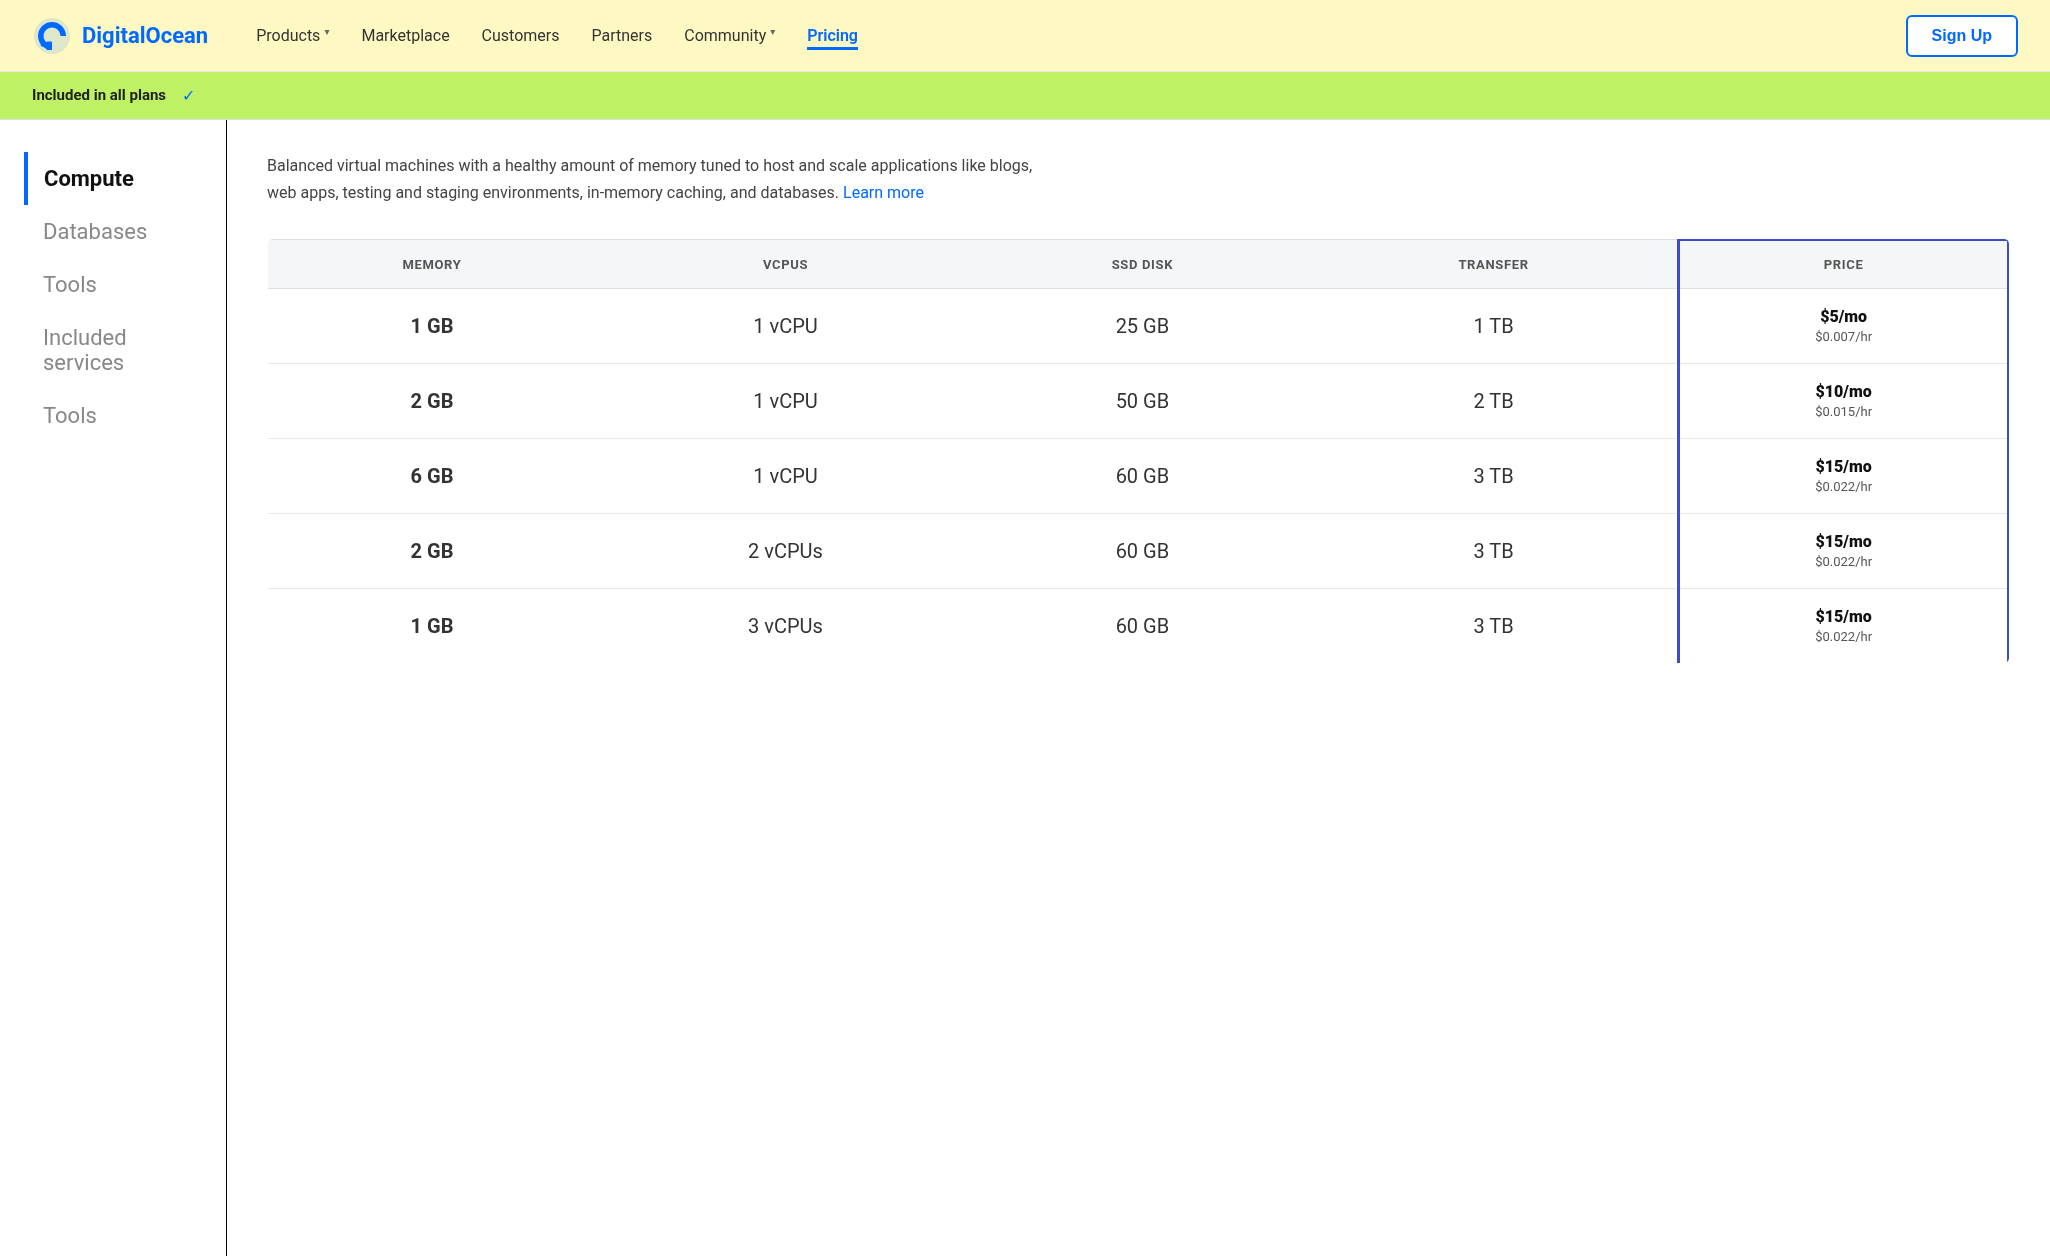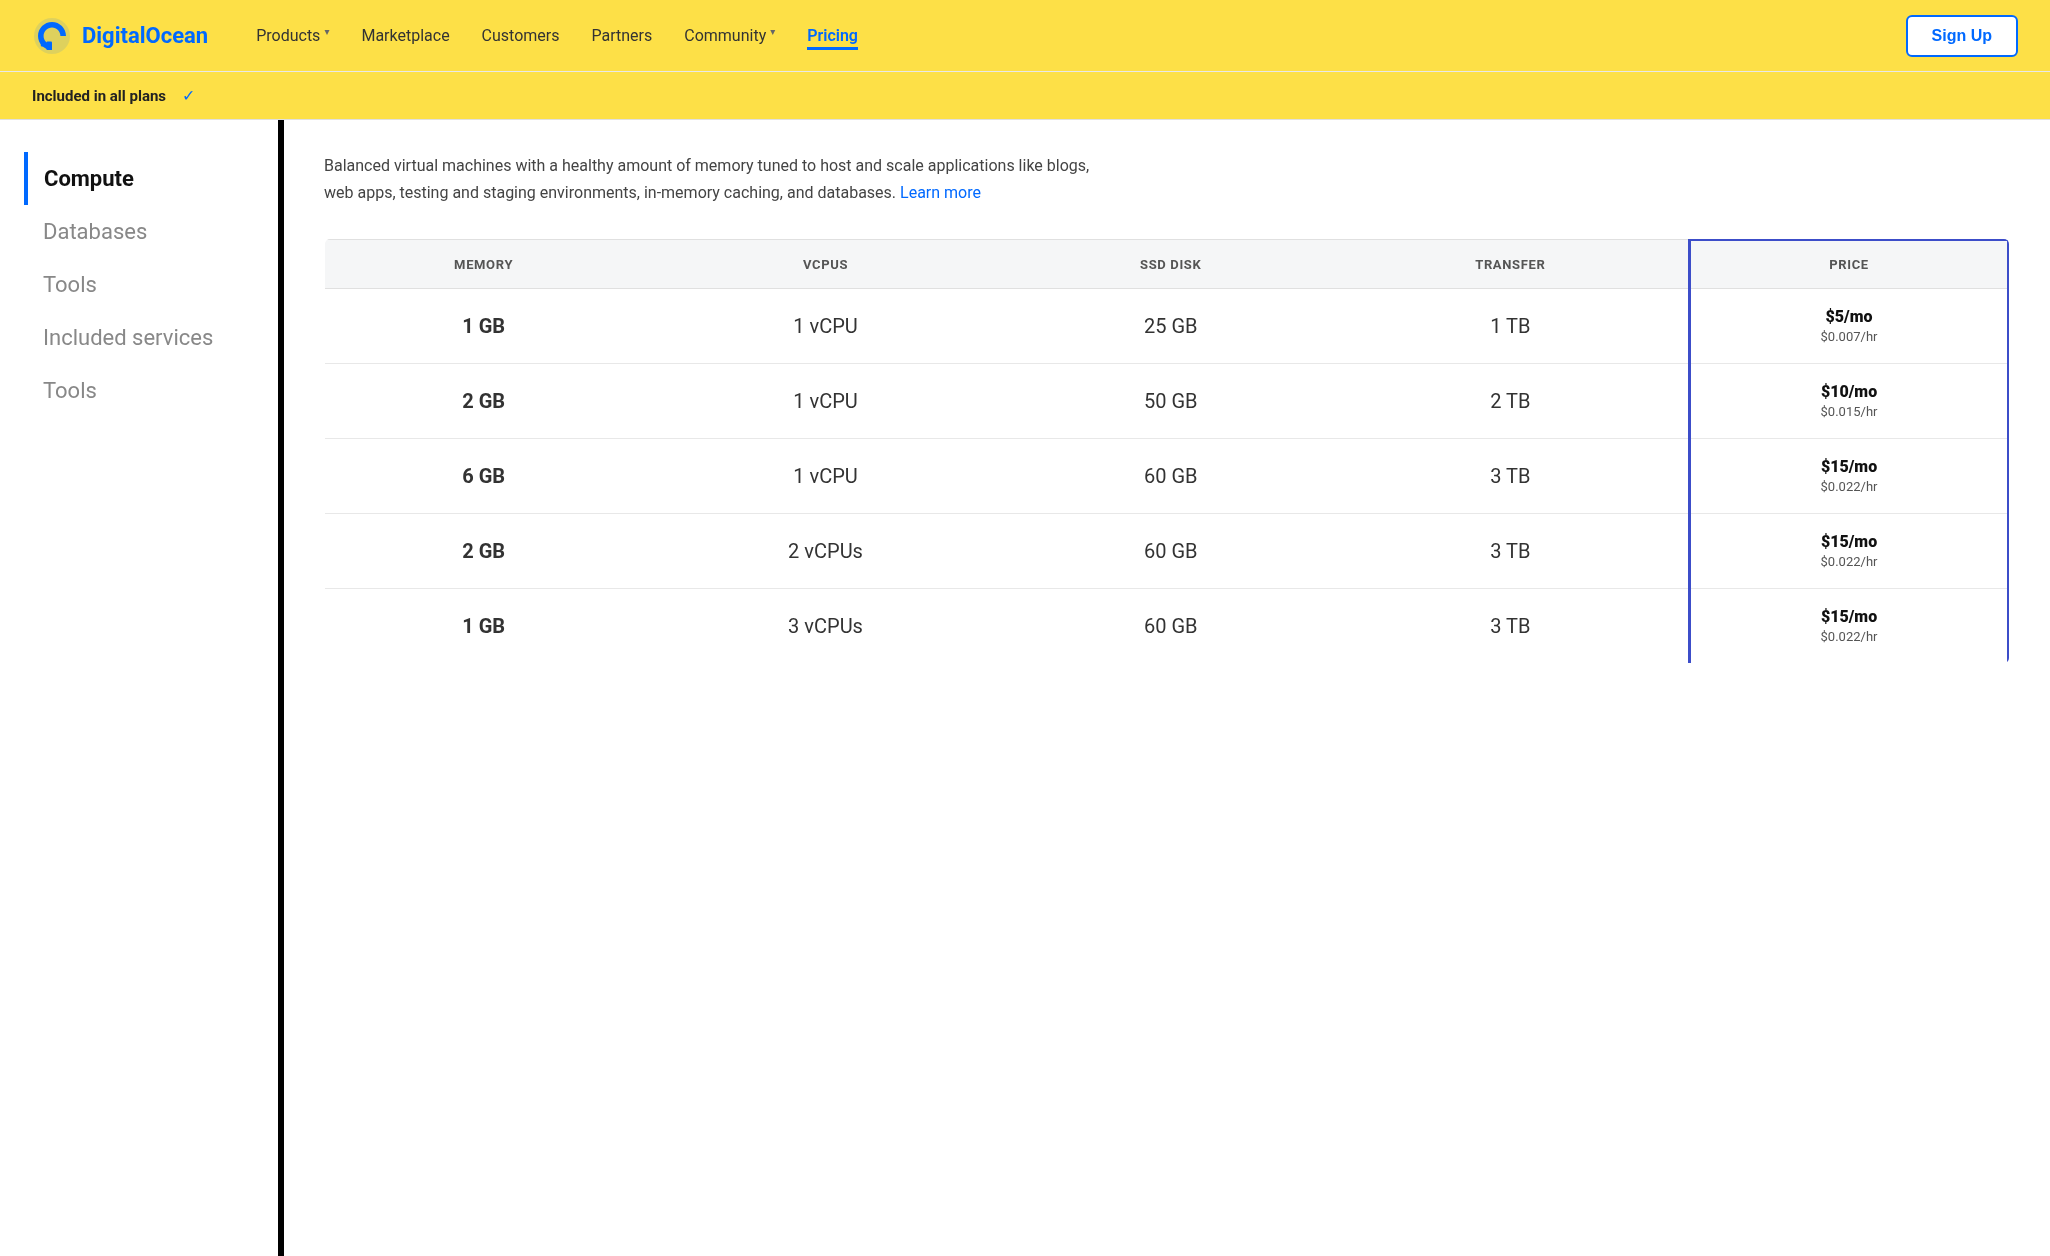--- a/index.html
+++ b/index.html
@@ -5,21 +5,21 @@
     * { box-sizing: border-box; margin: 0; padding: 0; }
     body { font-family: -apple-system, BlinkMacSystemFont, 'Segoe UI', Roboto, sans-serif; background: #fff; color: #333; }
 
     
     .navbar {
       display: flex;
       align-items: center;
       padding: 8px 32px;
       height: 72px;
       border-bottom: 1px solid #e8e8e8;
-      background: #fde047;
+      background: #fef9c3;
     }
     .logo-area {
       display: flex;
       align-items: center;
       gap: 10px;
       margin-right: 48px;
       text-decoration: none;
     }
     .logo-icon {
       width: 40px;
@@ -62,24 +62,23 @@
       background: #fff;
       padding: 10px 24px;
       border-radius: 6px;
       font-size: 16px;
       font-weight: 700;
       cursor: pointer;
     }
 
     
     .included-bar {
-      background: #fde047;
+      background: #bef264;
       padding: 14px 32px;
       display: flex;
-      align-items: center;
       gap: 16px;
       border-bottom: 1px solid #e0e0e0;
     }
     .included-bar .label {
       font-weight: 700;
       font-size: 15px;
       color: #222;
       white-space: nowrap;
     }
     .included-bar .check {
@@ -96,24 +95,24 @@
     }
 
     
     .main-layout {
       display: flex;
       min-height: calc(100vh - 120px);
     }
 
     
     .sidebar {
-      width: 284px;
+      width: 227px;
       min-width: 220px;
       padding: 32px 24px;
-      border-right: 6px solid #000000;
+      border-right: 1px solid #000000;
     }
     .sidebar-item {
       padding: 14px 0 14px 16px;
       font-size: 22px;
       color: #888;
       cursor: pointer;
       border-left: 3px solid transparent;
     }
     .sidebar-item.active {
       color: #111;

